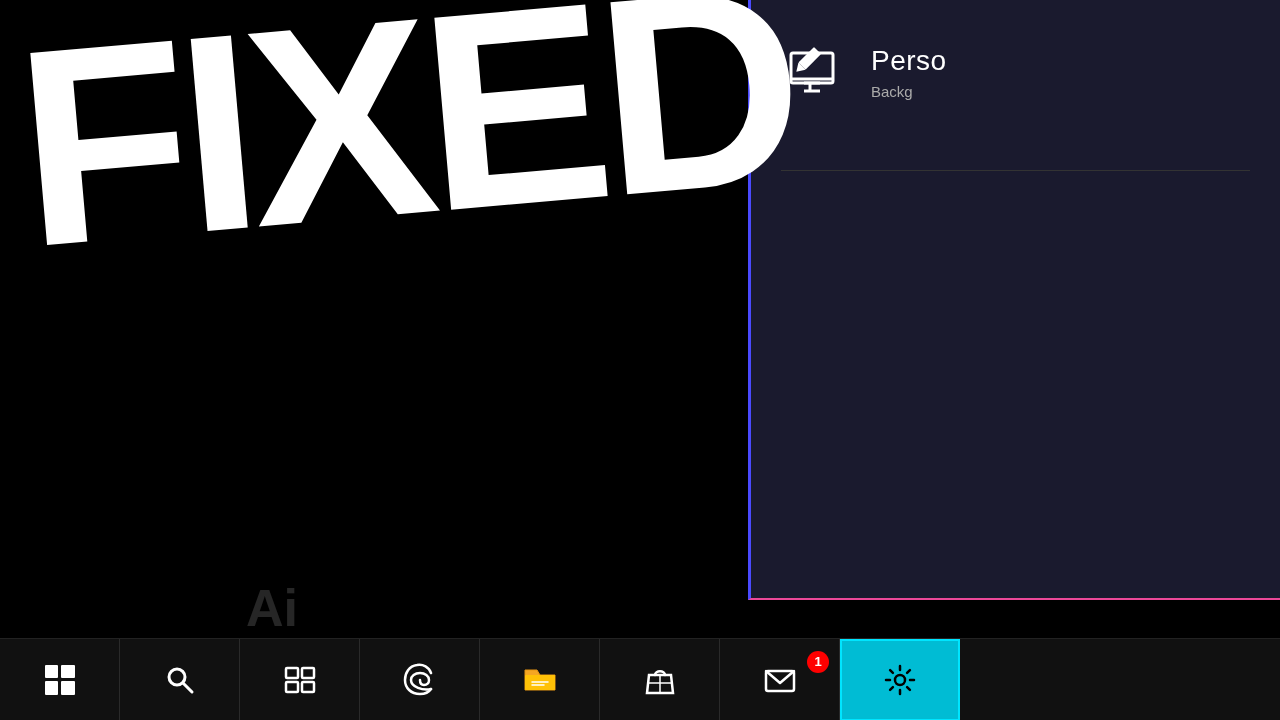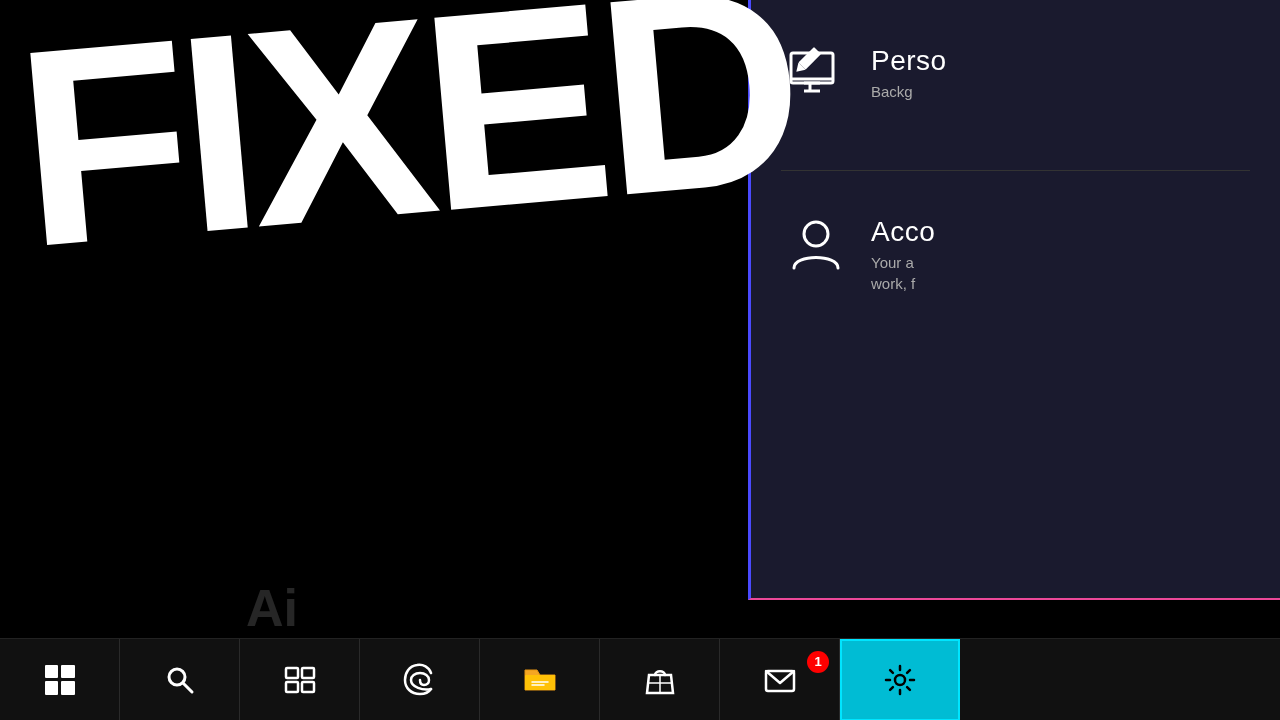--- a/index.html
+++ b/index.html
@@ -215,36 +215,20 @@
           </svg>
         </div>
         <div class="settings-text">
           <div class="settings-title">Perso</div>
           <div class="settings-subtitle">Backg</div>
         </div>
       </div>
 
       <div class="separator"></div>
 
-      <div class="settings-item">
-        <div class="settings-icon">
-          <svg viewBox="0 0 60 60" fill="none" xmlns="http://www.w3.org/2000/svg">
-
-            <circle cx="30" cy="18" r="12" stroke="white" stroke-width="3" fill="none"></circle>
-            <path d="M8 52 C8 38 52 38 52 52" stroke="white" stroke-width="3" fill="none" stroke-linecap="round"></path>
-          </svg>
-        </div>
-        <div class="settings-text">
-          <div class="settings-title">Acco</div>
-          <div class="settings-subtitle">
-            <span>Your a</span><br>
-            <span>work, f</span>
-          </div>
-        </div>
-      </div>
 
     </div>
   </div>
 
 </div>
 
 <div class="taskbar">
 
   <div class="taskbar-btn">
     <div class="win-logo">

